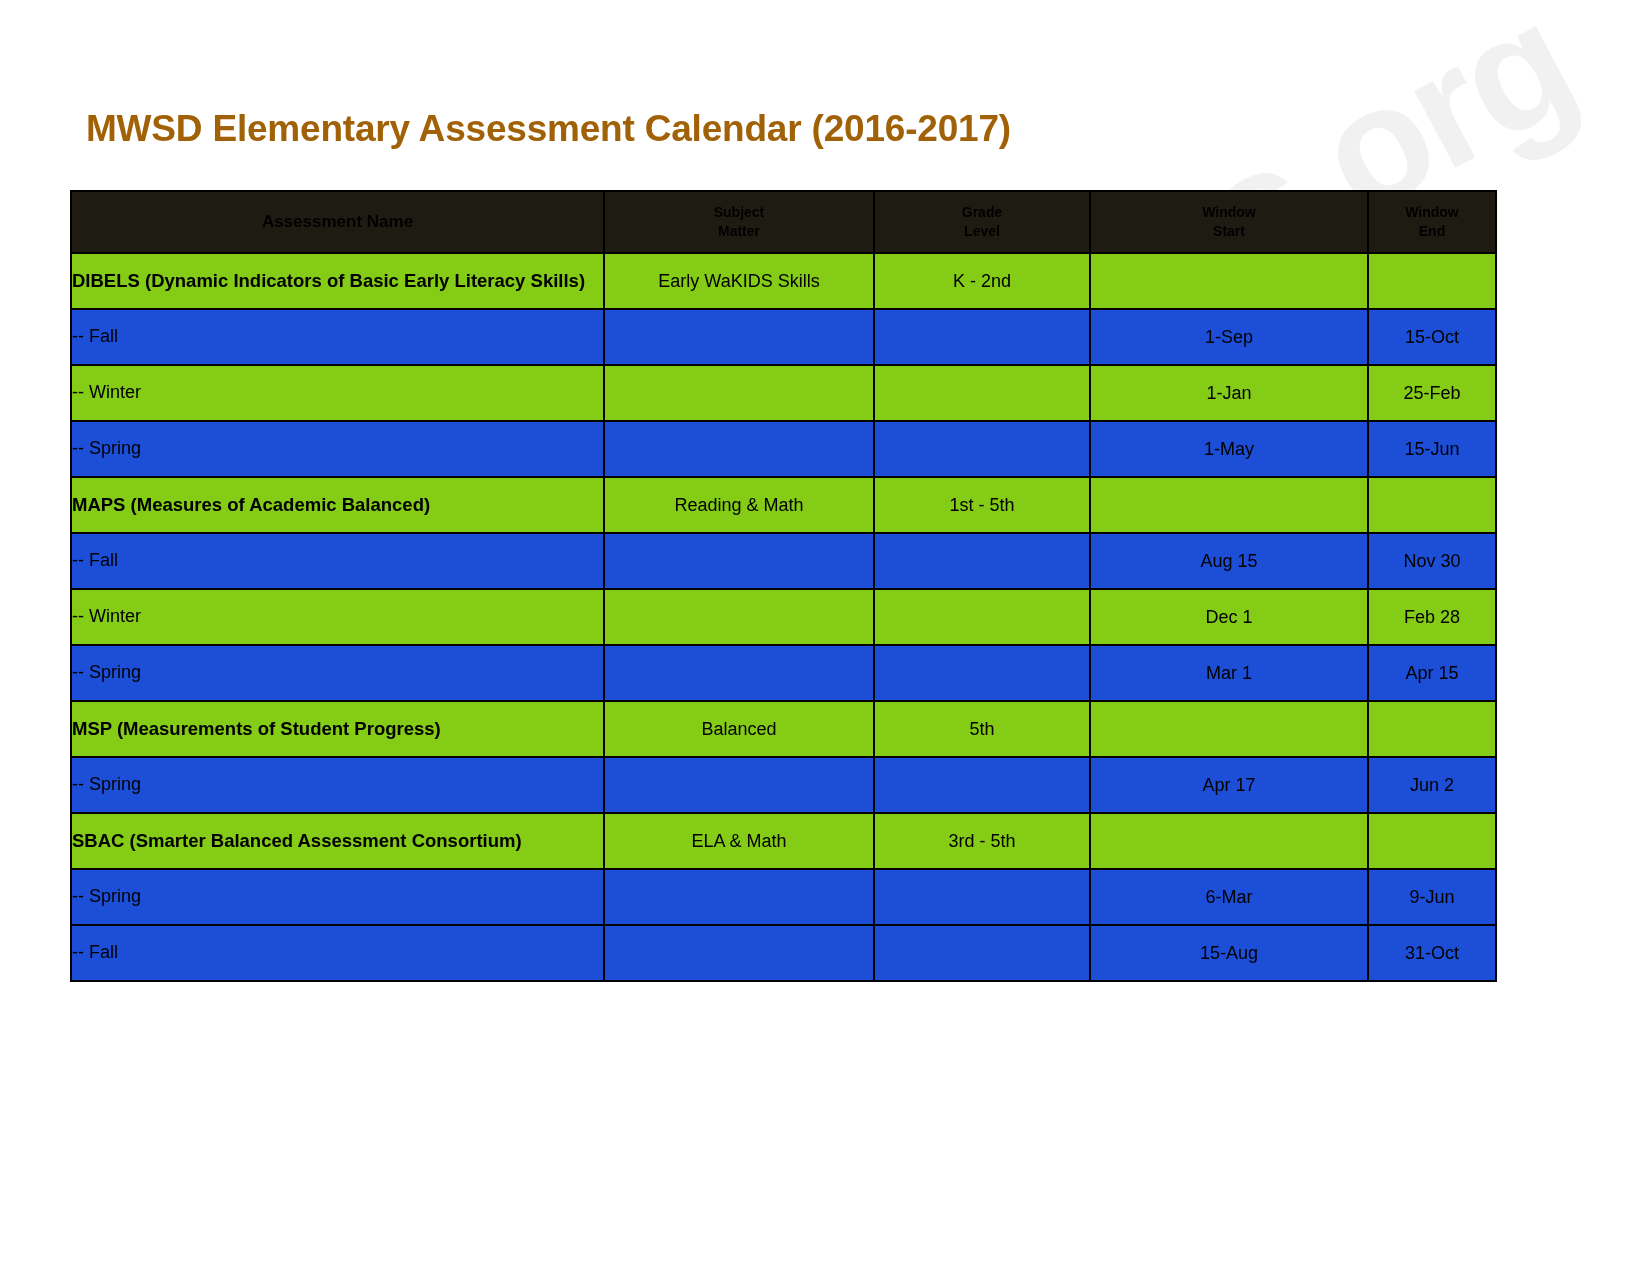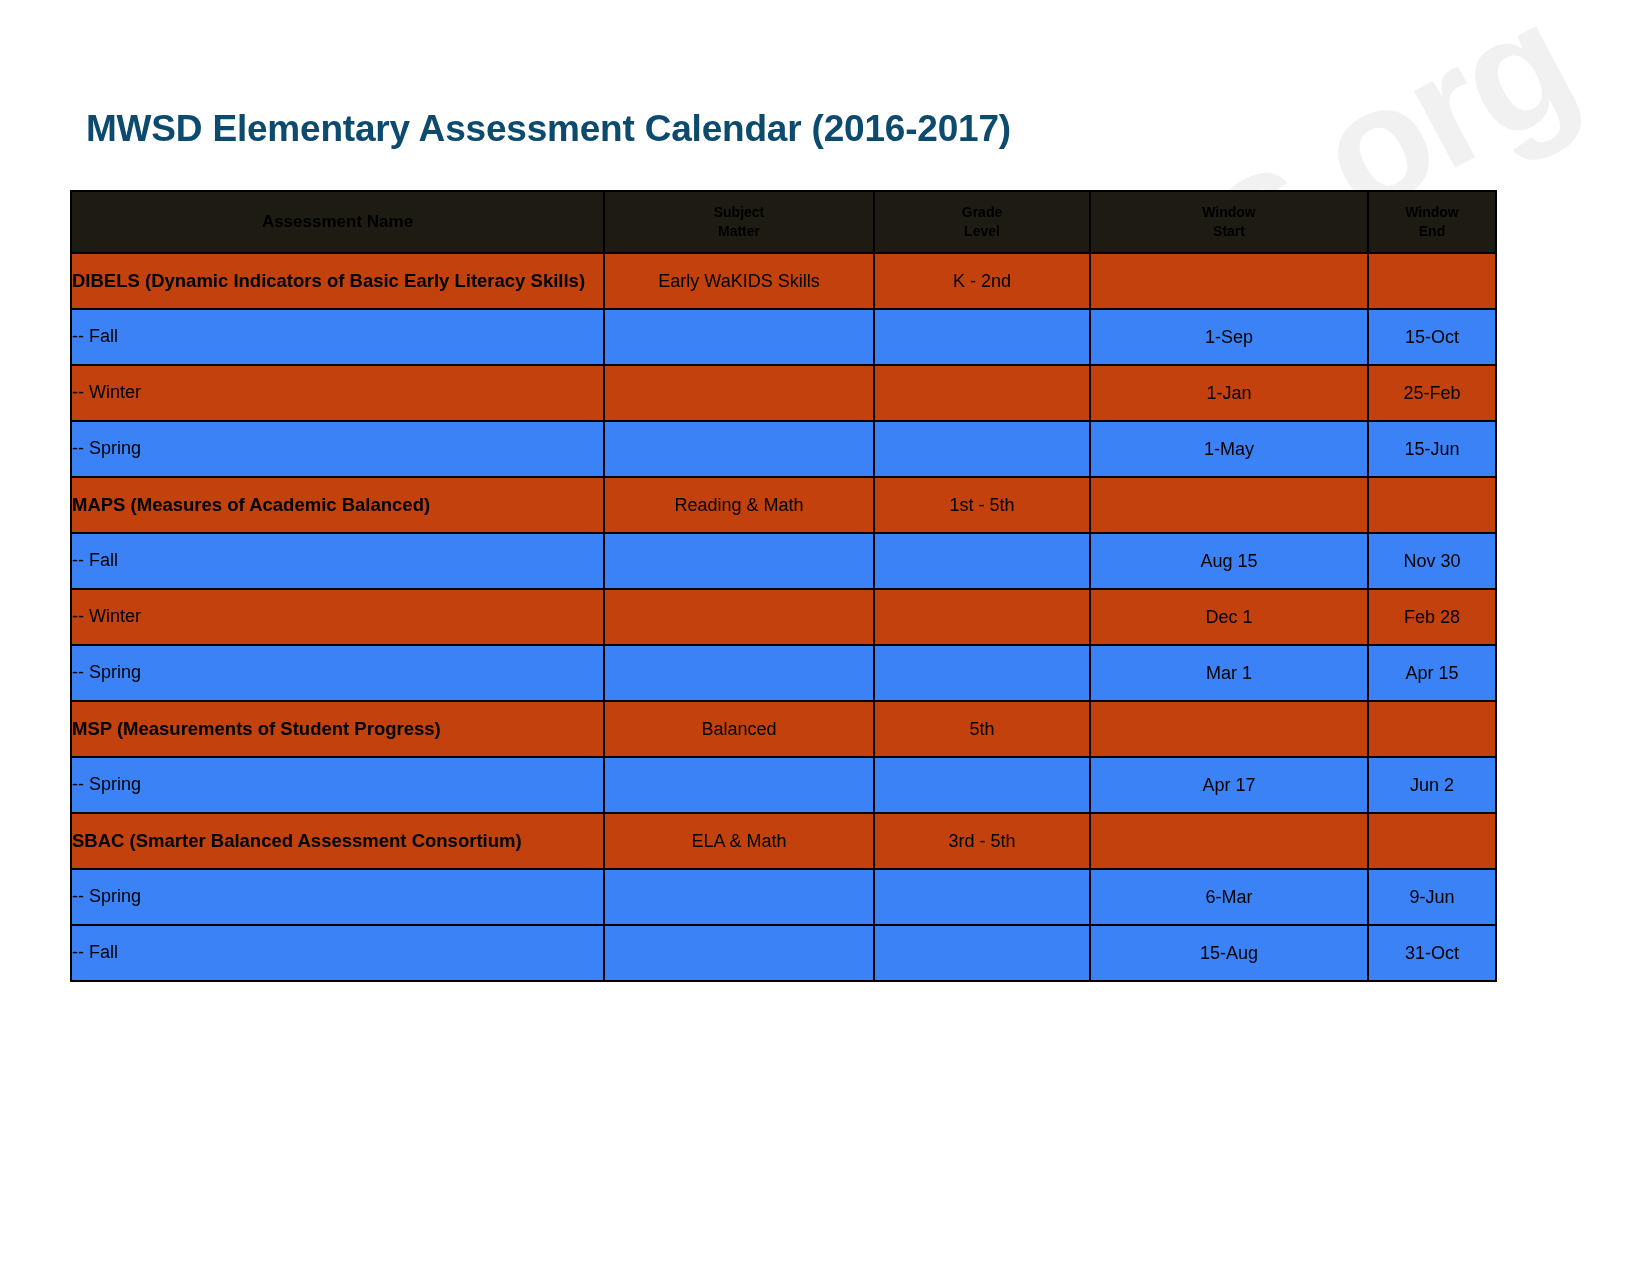--- a/index.html
+++ b/index.html
@@ -52,21 +52,21 @@
   }
 
   
   #page-title {
     position: absolute;
     left: 86px;
     top: 108px;
     font-family: "Liberation Sans", sans-serif;
     font-size: 37px;
     font-weight: bold;
-    color: #0c4a6e;
+    color: #a16207;
     letter-spacing: -0.2px;
     white-space: nowrap;
     z-index: 10;
   }
 
   
   #calendar-table-wrap {
     position: absolute;
     left: 70px;
     top: 190px;
@@ -117,24 +117,24 @@
   }
   td.c-subject, td.c-grade, td.c-start, td.c-end {
     text-align: center;
   }
 
   tr.grp td.c-name {
     font-weight: bold;
     font-size: 18.5px;
   }
   tr.shaded td {
-    background: #c2410c;
+    background: #84cc16;
   }
   tr.plain td {
-    background: #3b82f6;
+    background: #1d4ed8;
   }
   tr.tall td {
     height: 68px;
   }
 </style>
 </head>
 <body>
 
 <div id="page">
 

